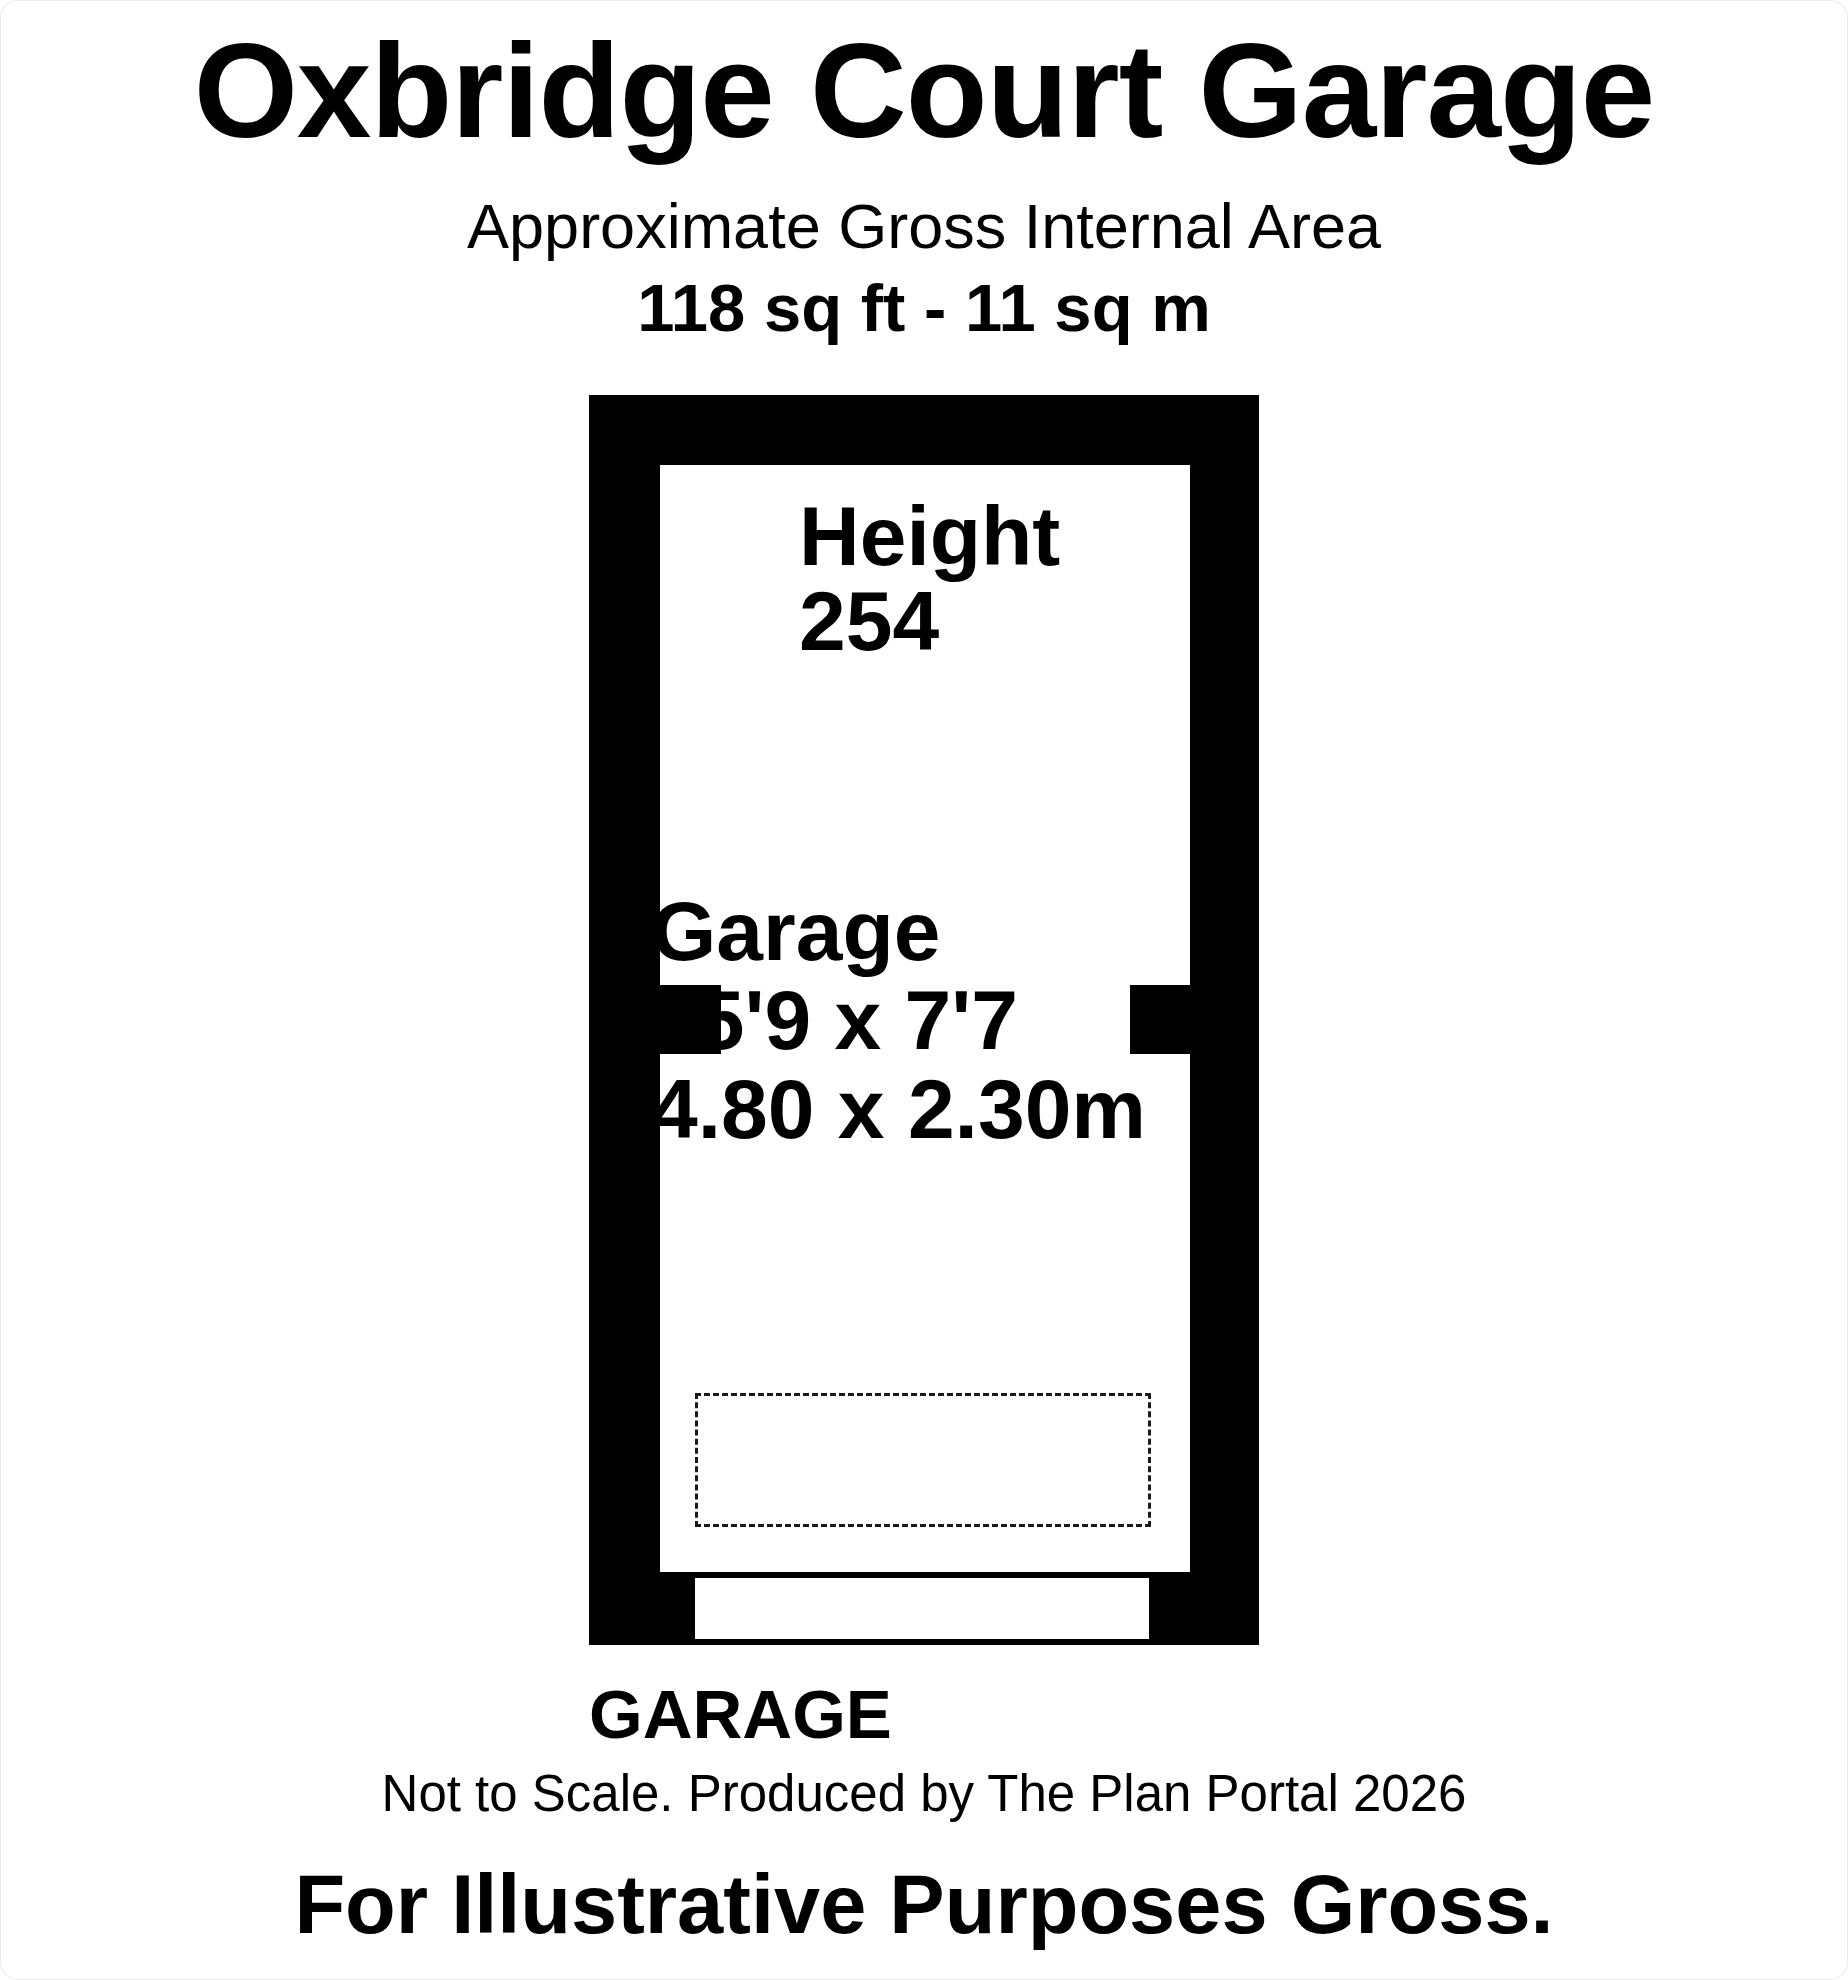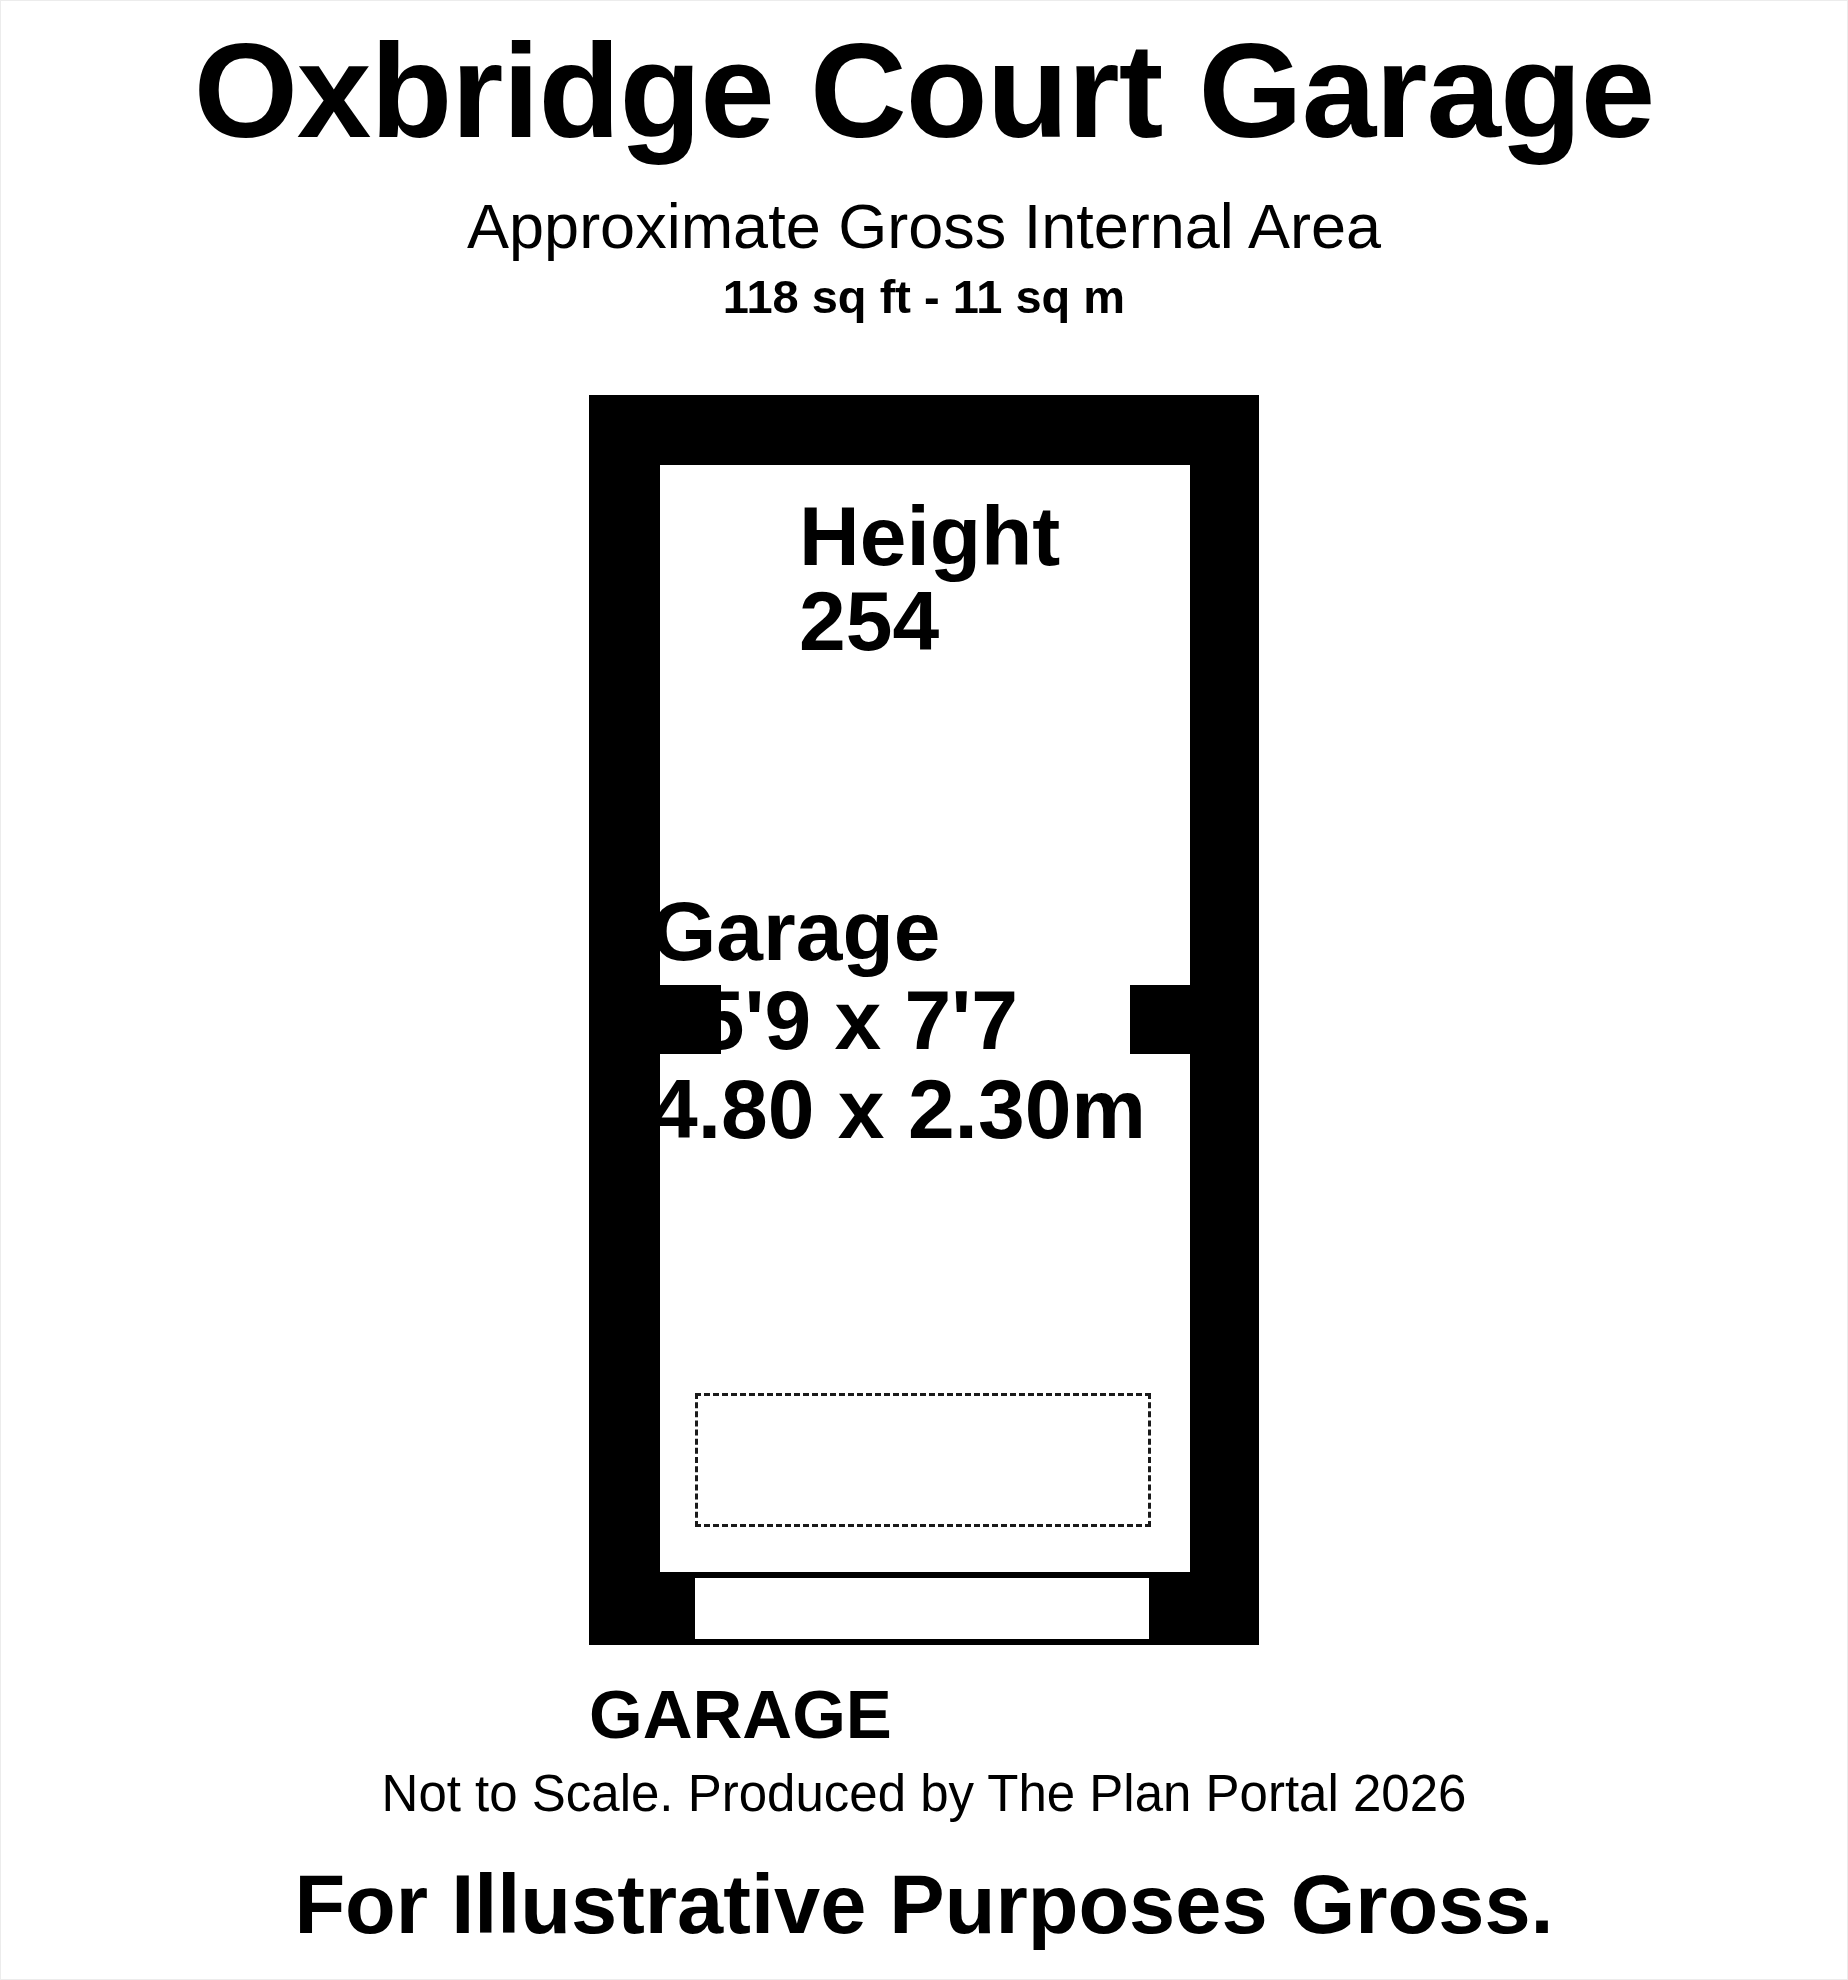--- a/index.html
+++ b/index.html
@@ -4,25 +4,26 @@
 <style>
   html,body{margin:0;padding:0;background:#ffffff;}
   .canvas{
     position:relative;
     width:1848px;height:1980px;
     background:#ffffff;
     font-family:"Liberation Sans","DejaVu Sans",sans-serif;
     color:#000;
     overflow:hidden;
     box-shadow:inset 0 0 0 1px #ececec;
+    border-radius:18px;
   }
   .ctext{position:absolute;left:0;width:1848px;text-align:center;white-space:nowrap;}
   .title{top:14px;font-size:134px;font-weight:bold;letter-spacing:-1px;}
   .subtitle{top:190px;font-size:63px;font-weight:normal;}
-  .area{top:269px;font-size:47px;font-weight:bold;}
+  .area{top:269px;font-size:67px;font-weight:bold;}
 
   .plan{position:absolute;left:589px;top:395px;width:670px;height:1250px;background:#ffffff;}
   .wall{position:absolute;background:#000000;}
   .wall-top{left:0;top:0;width:670px;height:70px;}
   .wall-left{left:0;top:0;width:71px;height:1250px;}
   .wall-right{left:601px;top:0;width:69px;height:1250px;}
   .stub-left{left:0;top:1177px;width:106px;height:73px;}
   .stub-right{left:560px;top:1177px;width:110px;height:73px;}
   .pilaster-left{left:71px;top:590px;width:61px;height:69px;}
   .pilaster-right{left:541px;top:590px;width:60px;height:69px;}

